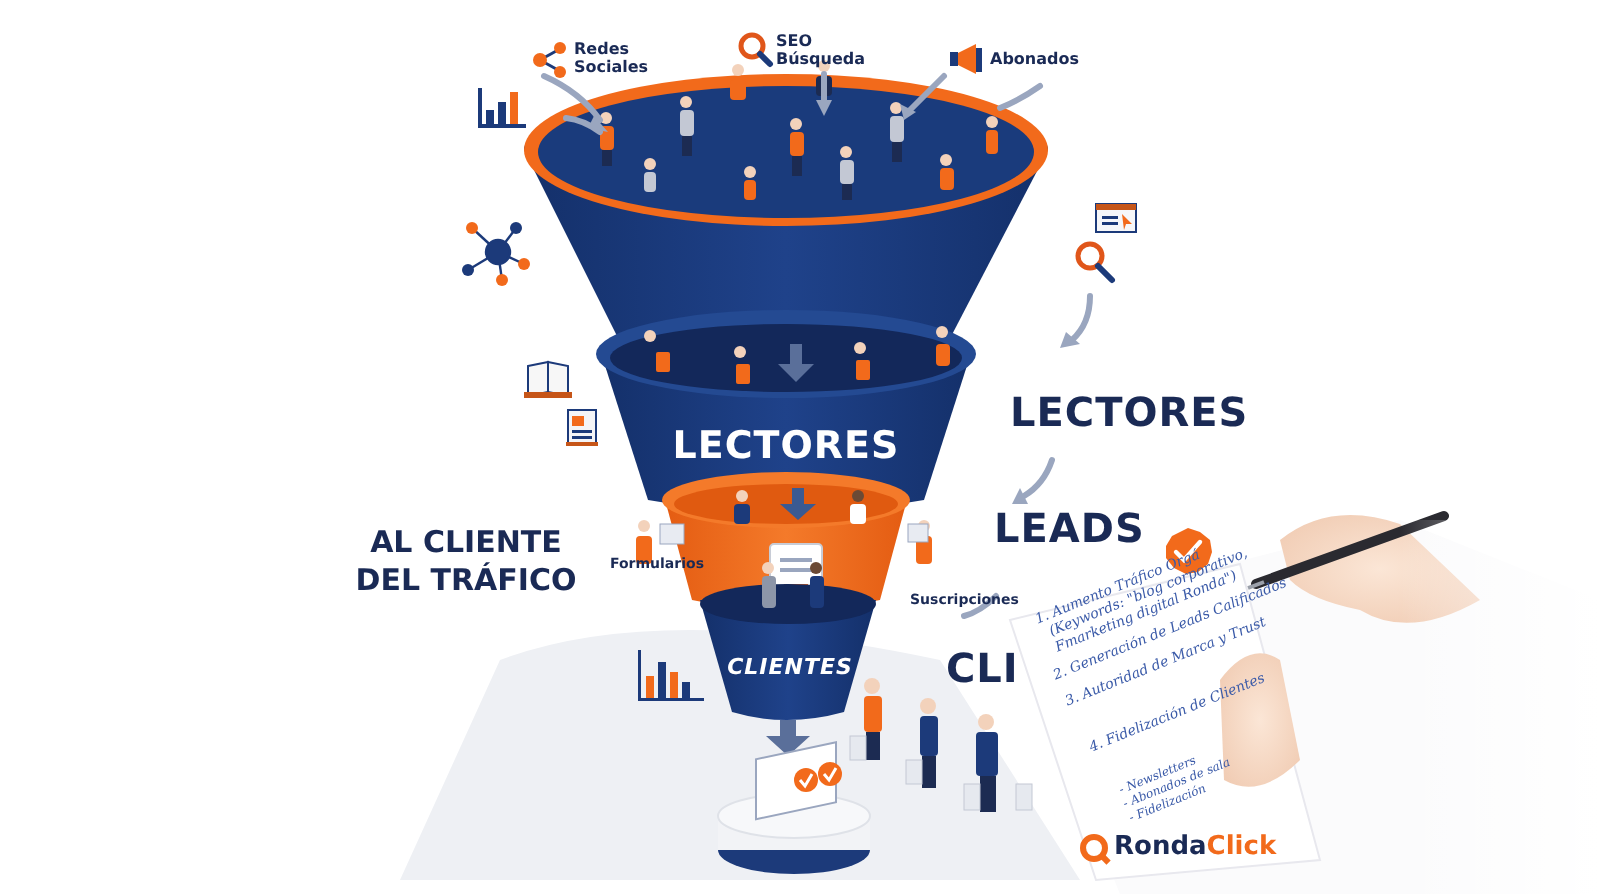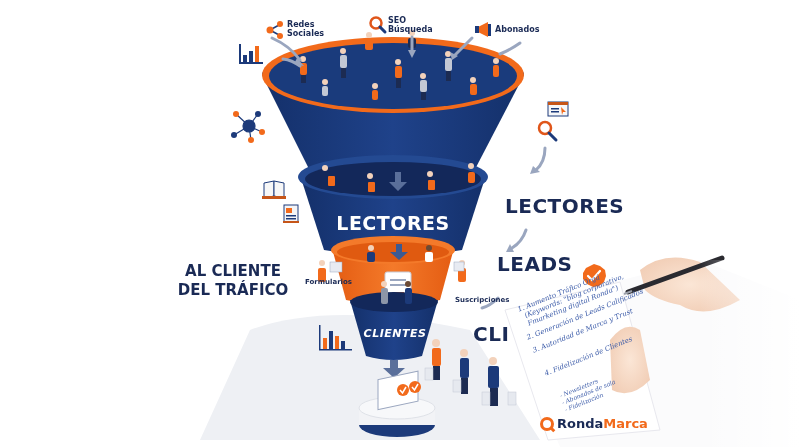--- a/index.html
+++ b/index.html
@@ -312,16 +312,16 @@
     <div class="notebook-line" style="left:527px; top:334px; transform:rotate(-22deg);">2. Generación de Leads Calificados</div>
     <div class="notebook-line" style="left:533px; top:347px; transform:rotate(-22deg);">3. Autoridad de Marca y Trust</div>
     <div class="notebook-line" style="left:545px; top:370px; transform:rotate(-22deg);">4. Fidelización de Clientes</div>
     <div class="notebook-line" style="left:560px; top:392px; transform:rotate(-22deg); font-size:6px;">- Newsletters</div>
     <div class="notebook-line" style="left:562px; top:399px; transform:rotate(-22deg); font-size:6px;">- Abonados de sala</div>
     <div class="notebook-line" style="left:565px; top:406px; transform:rotate(-22deg); font-size:6px;">- Fidelización</div>
   </div>
 
   <div class="logo" style="left:540px; top:416px;">
     <span class="logo-q"></span>
-    <span class="logo-text"><span style="color:#1a2a55;">Ronda</span><span style="color:#f26a1b;">Marca</span></span>
+    <span class="logo-text"><span style="color:#1a2a55;">Ronda</span><span style="color:#f26a1b;">Click</span></span>
   </div>
 
 </div>
 
 </body></html>

